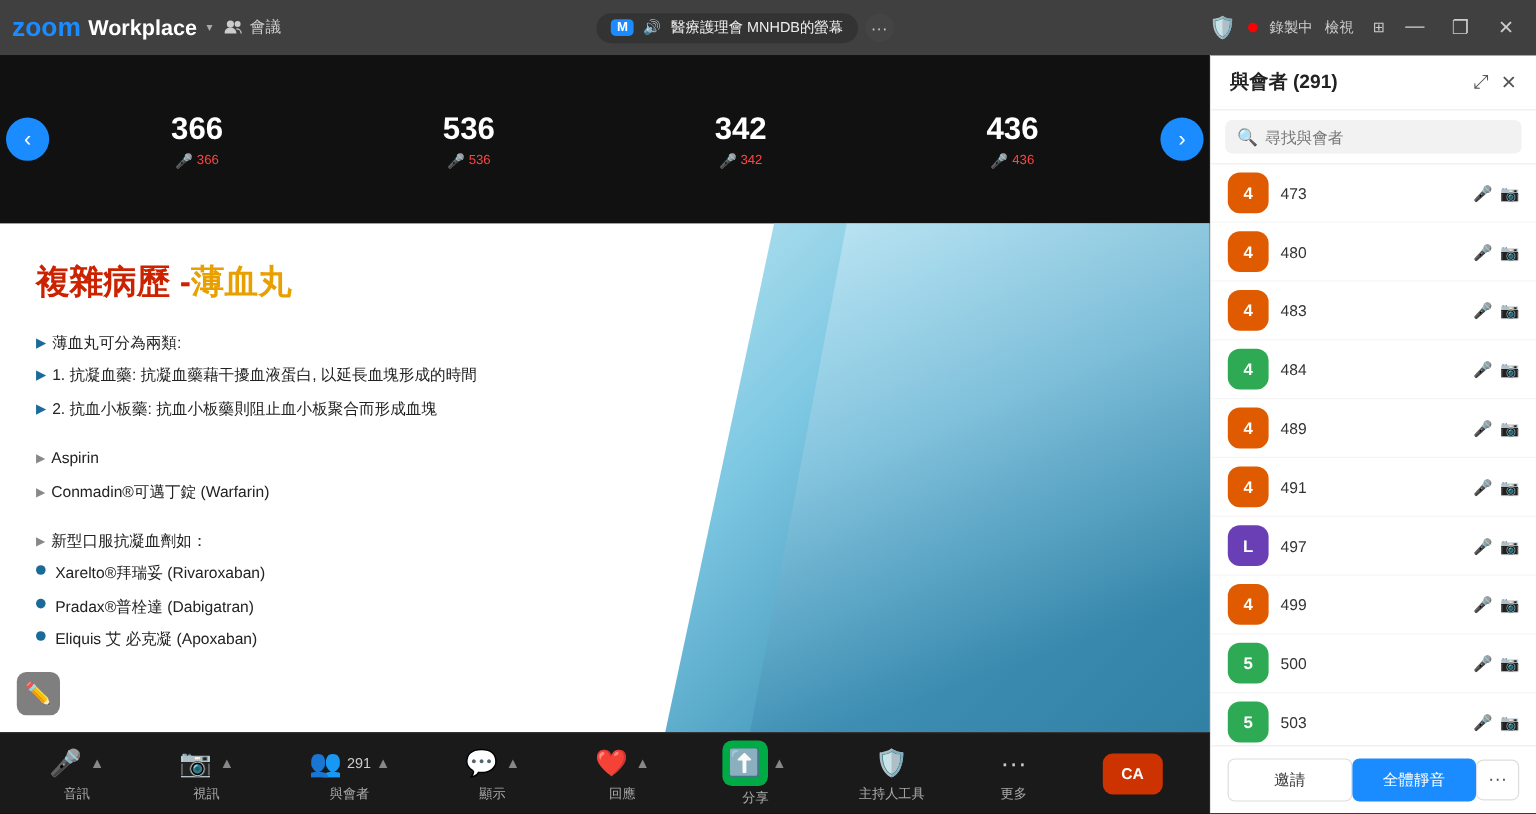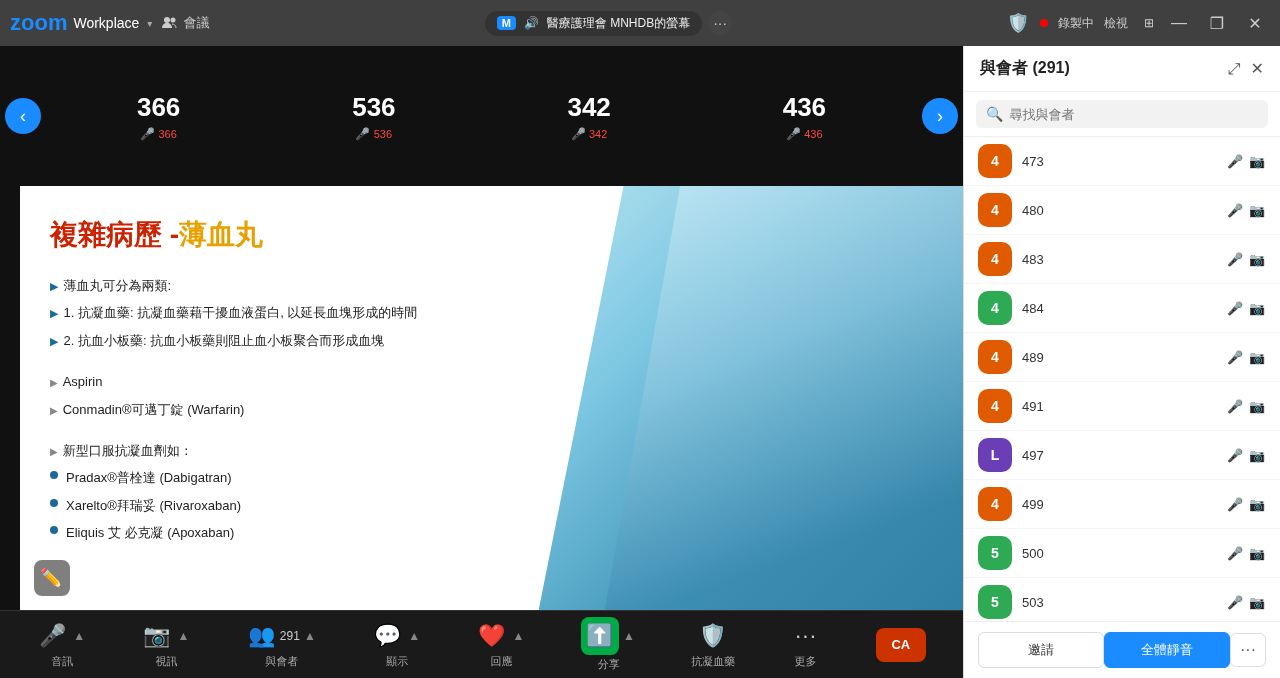--- a/index.html
+++ b/index.html
@@ -14,21 +14,21 @@
       padding: 0 10px;
       gap: 10px;
       flex-shrink: 0;
     }
     #topbar .logo-area {
       display: flex; align-items: center; gap: 6px; color: white;
     }
     #topbar .logo-icon {
       color: #1a8cff; font-size: 22px; font-weight: bold;
     }
-    #topbar .logo-text { color: white; font-size: 14px; font-weight: 400; }
+    #topbar .logo-text { color: white; font-size: 18px; font-weight: 700; }
     #topbar .dropdown-arrow { color: #aaa; font-size: 10px; margin-left: 2px; }
     #topbar .meeting-btn {
       display: flex; align-items: center; gap: 5px;
       background: none; border: none; color: #ccc; font-size: 13px; cursor: pointer;
     }
     #topbar .meeting-btn svg { width: 16px; height: 16px; fill: #ccc; }
     #topbar .tab-area {
       flex: 1; display: flex; align-items: center; justify-content: center;
     }
     #topbar .tab-pill {
@@ -96,21 +96,20 @@
     .strip-participant .mic-indicator .mic-icon-red { color: #ff4444; font-size: 12px; }
 
     
     #slide-area {
       flex: 1;
       position: relative;
       display: flex;
       align-items: center;
       justify-content: flex-end;
       overflow: hidden;
-      margin-left: 20px;
     }
     #slide-content {
       width: 100%; height: 100%;
       background: white;
       position: relative;
       overflow: hidden;
     }
     
     .slide-bg-shape {
       position: absolute; right: 0; top: 0; width: 45%; height: 100%;
@@ -169,21 +168,21 @@
     .toolbar-btn.red { color: #ff4444; }
     .toolbar-btn.green-bg {
       background: #00aa44; border-radius: 8px; color: white; width: 38px; height: 38px;
     }
     .toolbar-btn.caret { font-size: 12px; color: #888; width: 16px; height: 28px; }
     .toolbar-label { color: #aaa; font-size: 11px; text-align: right; }
     .toolbar-count { color: #ccc; font-size: 12px; }
 
     
     #right-panel {
-      width: 317px;
+      width: 272px;
       background: #fff;
       display: flex;
       flex-direction: column;
       border-left: 1px solid #ddd;
     }
     #panel-header {
       display: flex; align-items: center; justify-content: space-between;
       padding: 12px 16px; border-bottom: 1px solid #eee;
     }
     #panel-title { font-size: 16px; font-weight: 600; color: #222; }
@@ -340,25 +339,25 @@
               <span class="tri">▶</span>
               <span>Conmadin®可邁丁錠 (Warfarin)</span>
             </div>
             <div class="slide-section-gap"></div>
             <div class="bullet">
               <span class="tri">▶</span>
               <span>新型口服抗凝血劑如：</span>
             </div>
             <div class="dot-bullet">
               <span class="dot"></span>
-              <span>Pradax®普栓達 (Dabigatran)</span>
+              <span>Xarelto®拜瑞妥 (Rivaroxaban)</span>
             </div>
             <div class="dot-bullet">
               <span class="dot"></span>
-              <span>Xarelto®拜瑞妥 (Rivaroxaban)</span>
+              <span>Pradax®普栓達 (Dabigatran)</span>
             </div>
             <div class="dot-bullet">
               <span class="dot"></span>
               <span>Eliquis 艾 必克凝 (Apoxaban)</span>
             </div>
           </div>
         </div>
       </div>
       <button id="annotation-btn">✏️</button>
     </div>
@@ -409,21 +408,21 @@
       <div class="toolbar-group">
         <div class="toolbar-btn-row">
           <button class="toolbar-btn green-bg">⬆️</button>
           <button class="toolbar-btn caret">▲</button>
         </div>
         <span class="toolbar-label">分享</span>
       </div>
 
       <div class="toolbar-group">
         <button class="toolbar-btn">🛡️</button>
-        <span class="toolbar-label">抗凝血藥</span>
+        <span class="toolbar-label">主持人工具</span>
       </div>
 
       <div class="toolbar-group">
         <button class="toolbar-btn">···</button>
         <span class="toolbar-label">更多</span>
       </div>
 
       <div class="toolbar-group">
         <button class="toolbar-btn" style="background:#cc3300;border-radius:8px;color:white;font-size:13px;font-weight:bold;width:50px;height:34px;">
           <span>CA</span>

